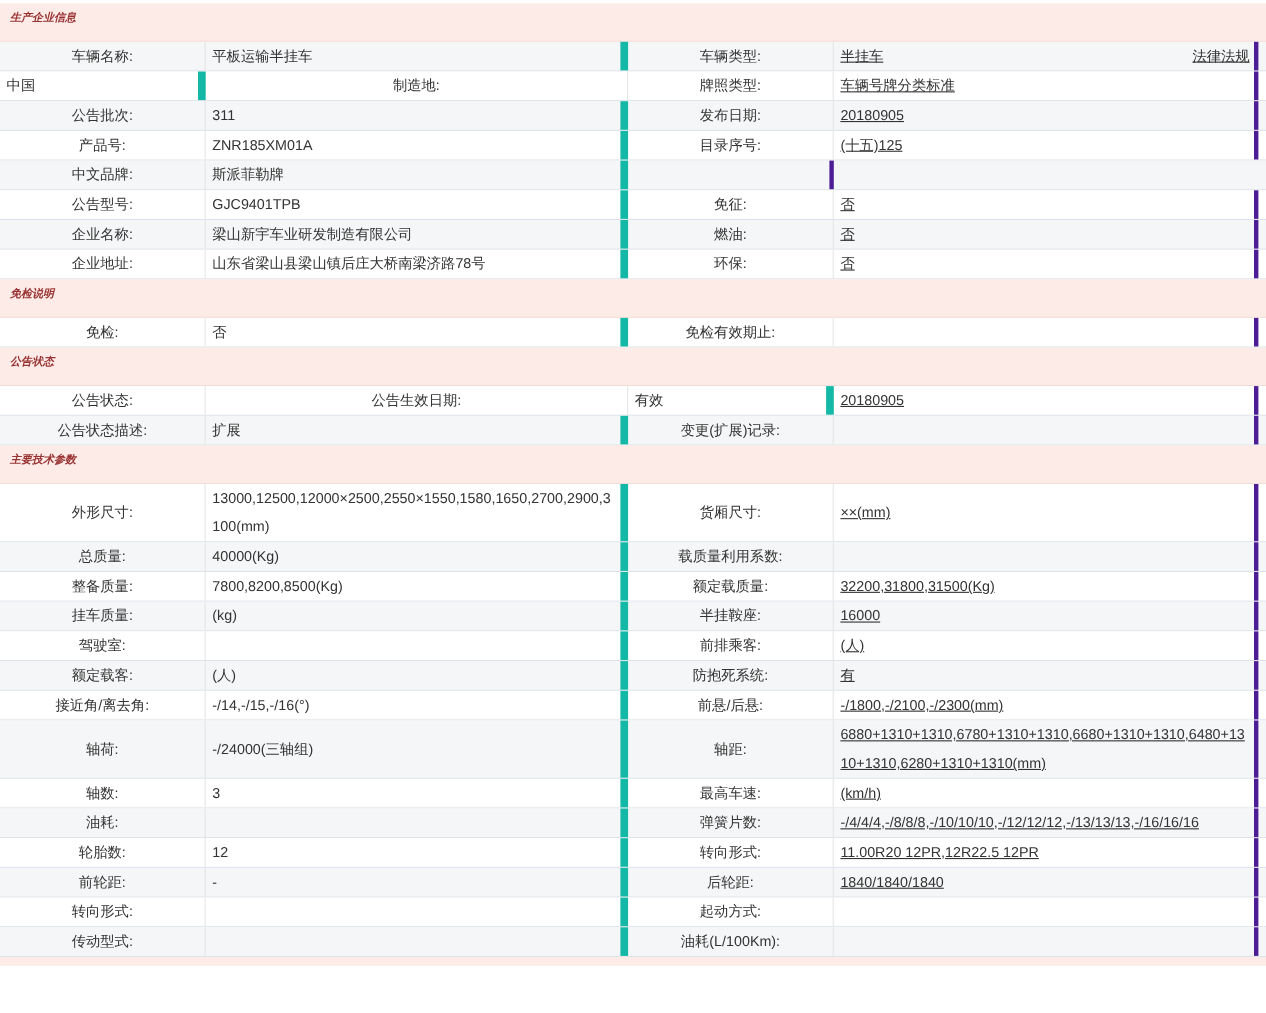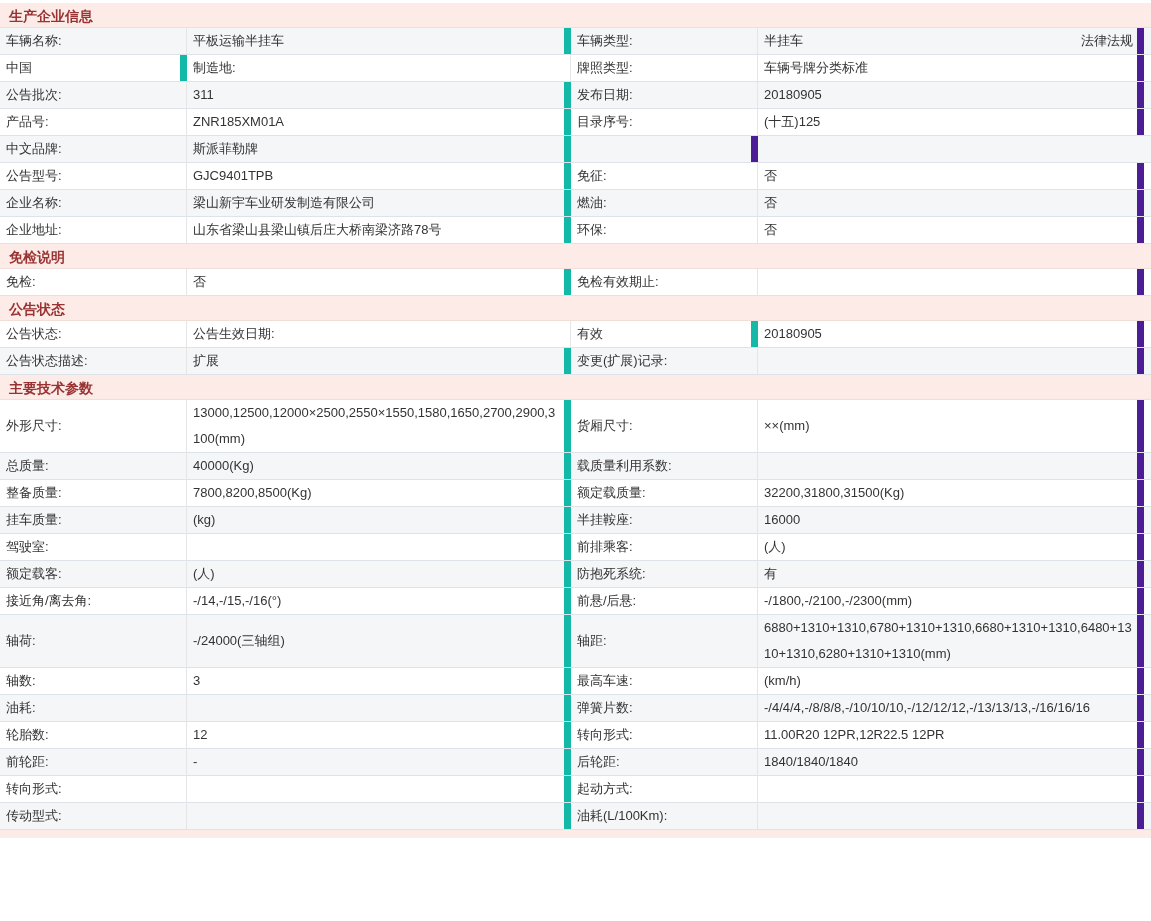--- a/index.html
+++ b/index.html
@@ -6,46 +6,47 @@
   body{
     width:1151px;height:921px;overflow:hidden;background:#ffffff;
     font-family:"Liberation Sans","DejaVu Sans",sans-serif;
     font-size:13px;color:#333333;
   }
   #table-root{padding-top:3px;}
   .section-header{
     background:#fcebe7;
     color:#993333;
     font-weight:bold;
-    font-size:14px;
-    height:25px;
+    font-size:10px;
+    height:35px;
     line-height:27px;
     padding-left:9px;
     border-bottom:1px solid #f3ddd8;
     box-sizing:border-box;
+    font-style:italic;
   }
   .data-row{
     display:grid;
     grid-template-columns:187px 384px 187px 386px 7px;
     border-bottom:1px solid #dde3e8;
     background:#ffffff;
   }
   .data-row.gray{background:#f5f6f7;}
   .cell{
     display:flex;
     align-items:center;
     min-height:26px;
     line-height:26px;
     padding:0 6px;
     box-sizing:border-box;
     word-break:break-all;
   }
-  .cell.lbl{border-right:1px solid #e5e5e5;}
+  .cell.lbl{border-right:1px solid #e5e5e5;justify-content:center;}
   .cell.val1{border-right:7px solid #14b8a6;}
-  .cell.val2{border-right:7px solid #4c1d95;padding-right:4px;}
+  .cell.val2{border-right:4px solid #4c1d95;padding-right:4px;text-decoration:underline;}
   .cell.filler{padding:0;}
   .corner-link{margin-left:auto;cursor:pointer;}
   #bottom-partial{
     background:#fcebe7;
     height:8px;
   }
 </style>
 </head>
 <body>
 

